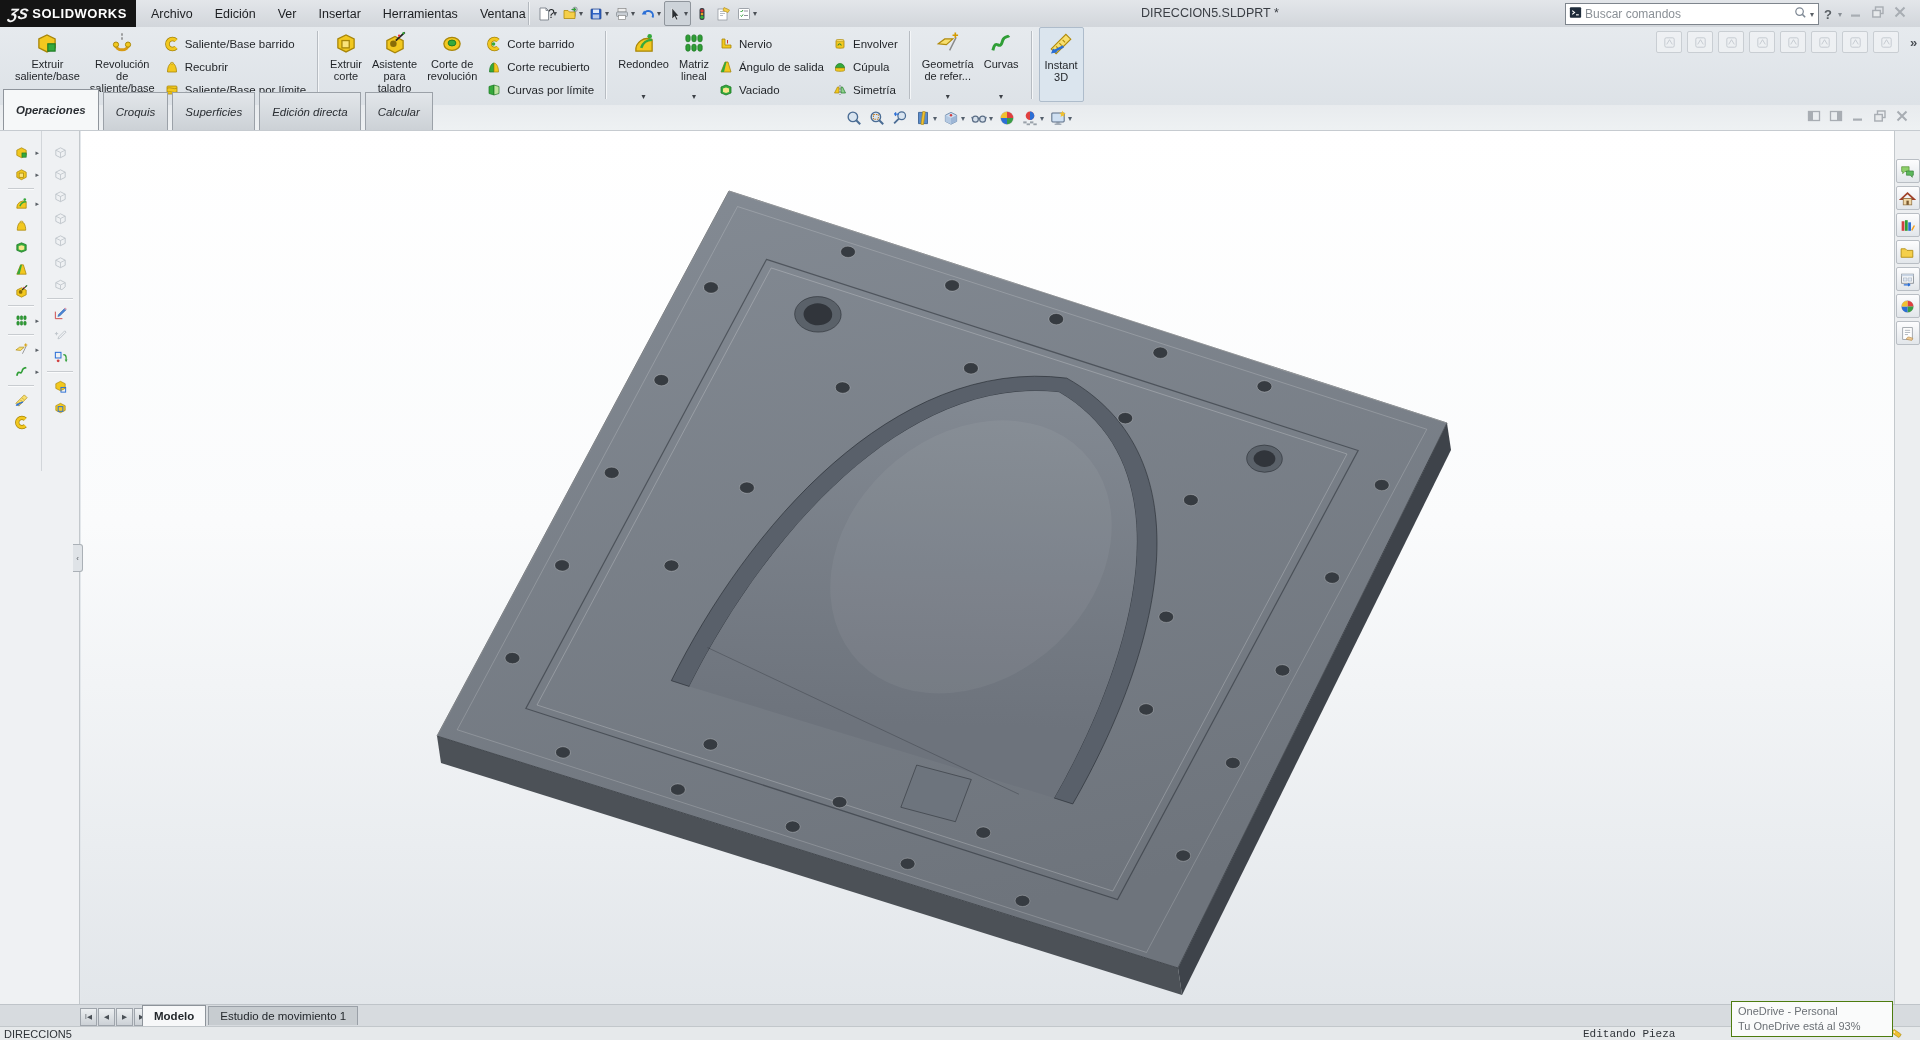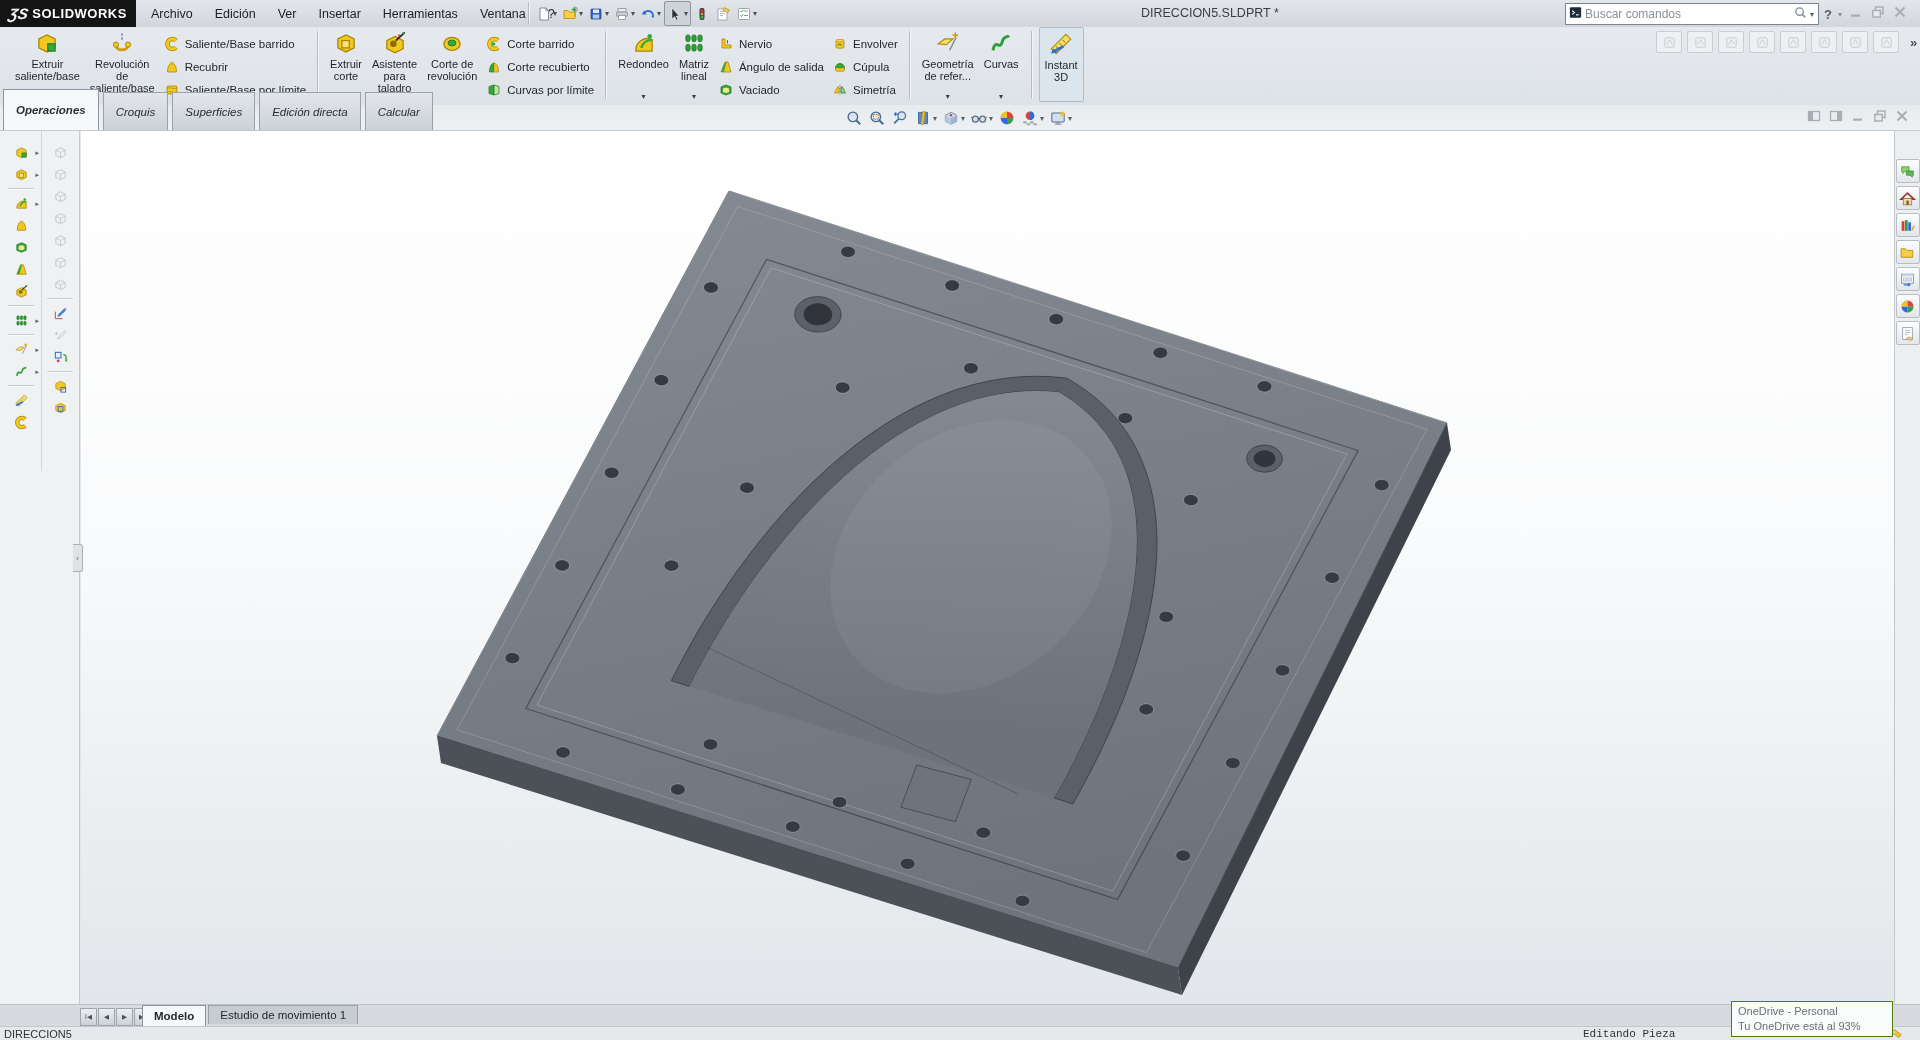--- a/index.html
+++ b/index.html
@@ -88,21 +88,21 @@
     padding-top:28px;gap:3px;}
   .tpi{width:22px;height:22px;border:1px solid #b9bec4;border-radius:2px;
     background:linear-gradient(#fdfdfe,#e2e6ea);display:flex;align-items:center;justify-content:center;}
 
   
   #bottombar{position:absolute;left:0;top:1004px;width:1920px;height:22px;background:#d7dbdf;
     border-top:1px solid #bfc4c9;box-sizing:border-box;}
   #navbtns{position:absolute;left:80px;top:3px;display:flex;gap:1px;}
   .nb{width:15px;height:16px;background:linear-gradient(#eceff1,#ccd1d6);border:1px solid #9fa5ac;
     font-size:6.5px;color:#4a5056;display:flex;align-items:center;justify-content:center;}
-  #btabs{position:absolute;left:142px;bottom:0;display:flex;align-items:flex-start;gap:2px;margin-top:28px;}
+  #btabs{position:absolute;left:142px;bottom:0;display:flex;align-items:center;gap:2px;margin-top:28px;}
   .btab{font-size:11.5px;color:#24282c;background:#c7ccd0;border:1px solid #9aa0a7;border-bottom:none;
     height:18px;display:flex;align-items:center;padding:0 11px;}
   .btab.active{background:#f7f8f9;font-weight:bold;height:20px;border-color:#8d939a;}
   #statusbar{position:absolute;left:0;top:1026px;width:1920px;height:14px;background:#e6e9eb;
     border-top:1px solid #c2c7cb;box-sizing:border-box;font-size:11px;color:#2e3237;}
   #status-doc{position:absolute;left:4px;top:1px;}
   #status-mode{position:absolute;left:1583px;top:1px;font-family:Liberation Mono, monospace;}
   #status-tag{position:absolute;left:1890px;top:0px;}
   #onedrive-tip{position:absolute;left:1731px;top:1001px;width:148px;background:#fafbfb;
     border:1px solid #4d7c0f;padding:2px 6px;font-size:11px;line-height:15px;color:#6b7075;z-index:60;}

